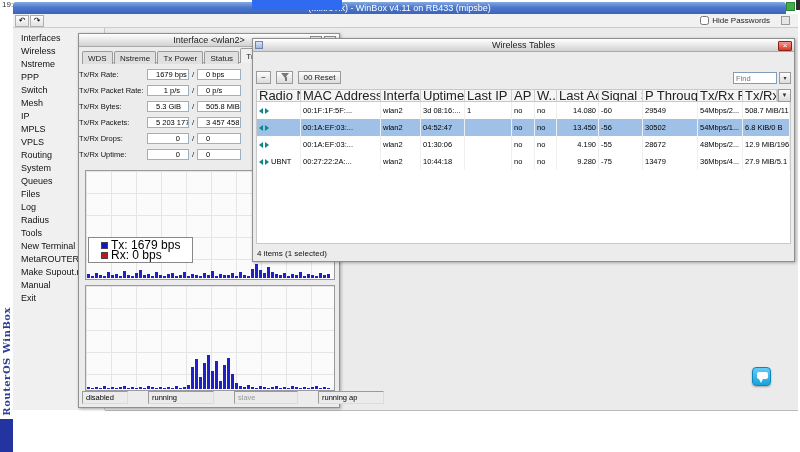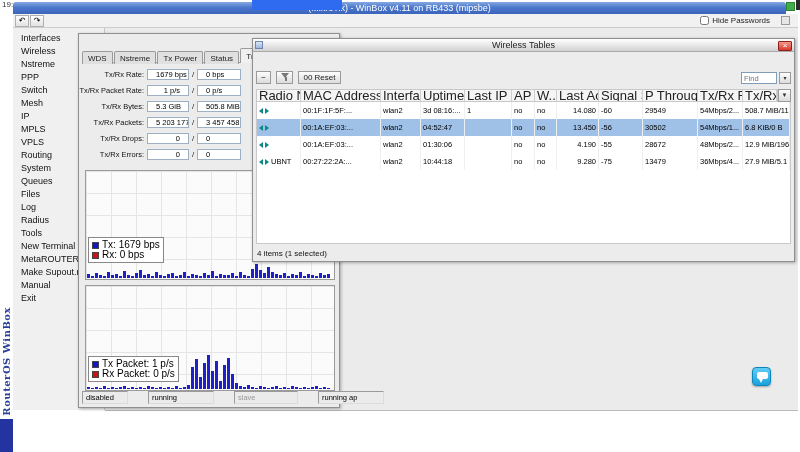--- a/index.html
+++ b/index.html
@@ -54,55 +54,55 @@
 
   
   .tabs { position:absolute; top:14px; left:3px; right:3px; height:15px; border-bottom:1px solid #9a9a9a; white-space:nowrap; }
   .tab { display:inline-block; height:13px; line-height:13px; padding:0 5px; font-size:8px; color:#222;
     background:#e0e0e0; border:1px solid #9a9a9a; border-bottom:none; border-radius:2px 2px 0 0; margin-right:-1px; position:relative; top:2px; }
   .tab.active { background:#f0f0f0; height:15px; top:0; z-index:2; line-height:15px; }
 
   
   .fields { position:absolute; left:0; top:32px; width:172px; }
   .frow { display:flex; align-items:center; height:16px; }
-  .flabel { width:68px; text-align:right; padding-right:3px; font-size:7.5px; color:#111; }
+  .flabel { width:68px; padding-right:3px; font-size:7.5px; color:#111; }
   .fbox { background:#fff; border:1px solid #9db0c4; height:11px; line-height:9px; font-size:7.5px; padding:0 8px; overflow:hidden; white-space:nowrap; }
   .fbox.v1 { width:42px; text-align:right; }
   .fsep { width:8px; text-align:center; font-size:8px; color:#222; }
   .fbox.v2 { width:44px; text-align:left; }
 
   
   .chart { position:absolute; left:6px; width:250px; background:#fbfbfb; border:1px solid #9a9a9a;
     background-image:linear-gradient(#e5e5e5 1px,transparent 1px),linear-gradient(90deg,#e5e5e5 1px,transparent 1px);
     background-size:25px 22px; }
   .chart1 { top:136px; height:110px; }
   .chart2 { top:251px; height:106px; }
   .bars { position:absolute; left:1px; right:1px; bottom:1px; top:1px; display:flex; align-items:flex-end; gap:1px; overflow:hidden; }
   .bar { width:3px; background:#2020c8; flex:0 0 auto; }
-  .legend { position:absolute; left:2px; background:#fff; border:1px solid #888; padding:2px 3px; font-size:10px; line-height:10px; z-index:2; }
+  .legend { position:absolute; left:2px; background:#fff; border:1px solid #888; padding:2px 12px; font-size:12px; line-height:10px; z-index:2; }
   .chart1 .legend { bottom:16px; } .chart2 .legend { bottom:8px; }
   .lrow { display:flex; align-items:center; gap:3px; white-space:nowrap; }
   .sw { display:inline-block; width:7px; height:7px; border:1px solid #444; flex:0 0 auto; }
   .sw-tx { background:#1414c8; } .sw-rx { background:#c81414; }
 
   
   .iface-status { position:absolute; left:3px; bottom:3px; display:flex; gap:20px; }
   .scell { height:13px; line-height:12px; font-size:7.5px; padding:0 3px; background:#ebebeb;
     border:1px solid; border-color:#9a9a9a #dcdcdc #dcdcdc #9a9a9a; overflow:hidden; white-space:nowrap; }
   .s0{width:46px;} .s1{width:66px;} .s2{width:64px;} .s3{width:66px;}
   .muted { color:#999; }
 
   
   .w-toolbar { position:absolute; top:32px; left:3px; right:3px; height:15px; }
   .tbtn { display:inline-block; height:13px; border:1px solid #9a9a9a; background:linear-gradient(#fdfdfd,#dcdcdc);
     font-size:8px; line-height:11px; padding:0 4px; vertical-align:top; margin-right:3px; color:#222; }
   .funnel { display:inline-block; width:9px; height:9px; position:relative; top:1px; }
   .funnel::before { content:""; position:absolute; top:0; left:0; border-left:4.5px solid transparent; border-right:4.5px solid transparent; border-top:5px solid #777; }
   .funnel::after { content:""; position:absolute; top:4px; left:3.5px; width:2px; height:4px; background:#777; }
-  .find-input { position:absolute; right:14px; top:1px; width:36px; height:12px; font-size:7.5px; padding:0 2px;
+  .find-input { position:absolute; right:14px; top:1px; width:44px; height:12px; font-size:7.5px; padding:0 2px;
     border:1px solid #7f9db9; background:#fff;margin-left:32px; }
   .find-drop { position:absolute; right:0; top:1px; width:12px; height:12px; border:1px solid #9a9a9a;
     background:linear-gradient(#fdfdfd,#dcdcdc); font-size:6px; line-height:10px; text-align:center; padding:0; color:#333; }
 
   .wgrid { display:grid; grid-template-columns:44px 80px 40px 44px 47px 23px 22px 42px 44px 55px 45px minmax(0,1fr); }
   .w-header { position:absolute; top:50px; left:3px; right:16px; height:13px; background:#f5f5f5; border:1px solid #c9c9c9; }
   .w-header .wc { border-right:1px solid #cfcfcf; font-size:13px; line-height:11px; color:#222; }
   .wc { overflow:hidden; white-space:nowrap; padding:0 2px; }
   .col-chooser { position:absolute; top:50px; right:3px; width:13px; height:13px; border:1px solid #9a9a9a;
     background:linear-gradient(#fdfdfd,#dcdcdc); font-size:6px; line-height:11px; text-align:center; padding:0; color:#333; }
@@ -171,20 +171,25 @@
     <div class="side-item"><span>New Terminal</span></div>
     <div class="side-item"><span>MetaROUTER</span></div>
     <div class="side-item"><span>Make Supout.rif</span></div>
     <div class="side-item"><span>Manual</span></div>
     <div class="side-item"><span>Exit</span></div>
   </div>
 
   <div class="workspace"></div>
 
   <section class="win" style="left:78px; top:33px; width:262px; height:375px; z-index:2;">
+    <div class="win-titlebar">
+      <span>Interface &lt;wlan2&gt;</span>
+      <button class="btn-pin"></button>
+      <button class="btn-x"><span>×</span></button>
+    </div>
     <div class="tabs">
       <span class="tab">WDS</span>
       <span class="tab">Nstreme</span>
       <span class="tab">Tx Power</span>
       <span class="tab">Status</span>
       <span class="tab active">Traffic</span>
     </div>
     <div class="fields">
       <div class="frow">
         <span class="flabel">Tx/Rx Rate:</span>
@@ -210,21 +215,21 @@
         <span class="fsep">/</span>
         <span class="fbox v2">3 457 458</span>
       </div>
       <div class="frow">
         <span class="flabel">Tx/Rx Drops:</span>
         <span class="fbox v1">0</span>
         <span class="fsep">/</span>
         <span class="fbox v2">0</span>
       </div>
       <div class="frow">
-        <span class="flabel">Tx/Rx Errors:</span>
+        <span class="flabel">Tx/Rx Uptime:</span>
         <span class="fbox v1">0</span>
         <span class="fsep">/</span>
         <span class="fbox v2">0</span>
       </div>
     </div>
 
     <div class="chart chart1">
       <div class="bars">
           <div class="bar" style="height: 4px;"></div>
           <div class="bar" style="height: 2px;"></div>
@@ -357,30 +362,20 @@
           <div class="bar" style="height: 2px;"></div>
           <div class="bar" style="height: 1px;"></div>
           <div class="bar" style="height: 2px;"></div>
           <div class="bar" style="height: 1px;"></div>
           <div class="bar" style="height: 2px;"></div>
           <div class="bar" style="height: 3px;"></div>
           <div class="bar" style="height: 1px;"></div>
           <div class="bar" style="height: 2px;"></div>
           <div class="bar" style="height: 1px;"></div>
         </div>
-      <div class="legend">
-        <div class="lrow">
-            <span class="sw sw-tx"></span>
-            <span>Tx Packet: 1 p/s</span>
-          </div>
-        <div class="lrow">
-            <span class="sw sw-rx"></span>
-            <span>Rx Packet: 0 p/s</span>
-          </div>
-      </div>
     </div>
 
     <div class="iface-status">
       <span class="scell s0">disabled</span>
       <span class="scell s1">running</span>
       <span class="scell s2 muted">slave</span>
       <span class="scell s3">running ap</span>
     </div>
   </section>
 

